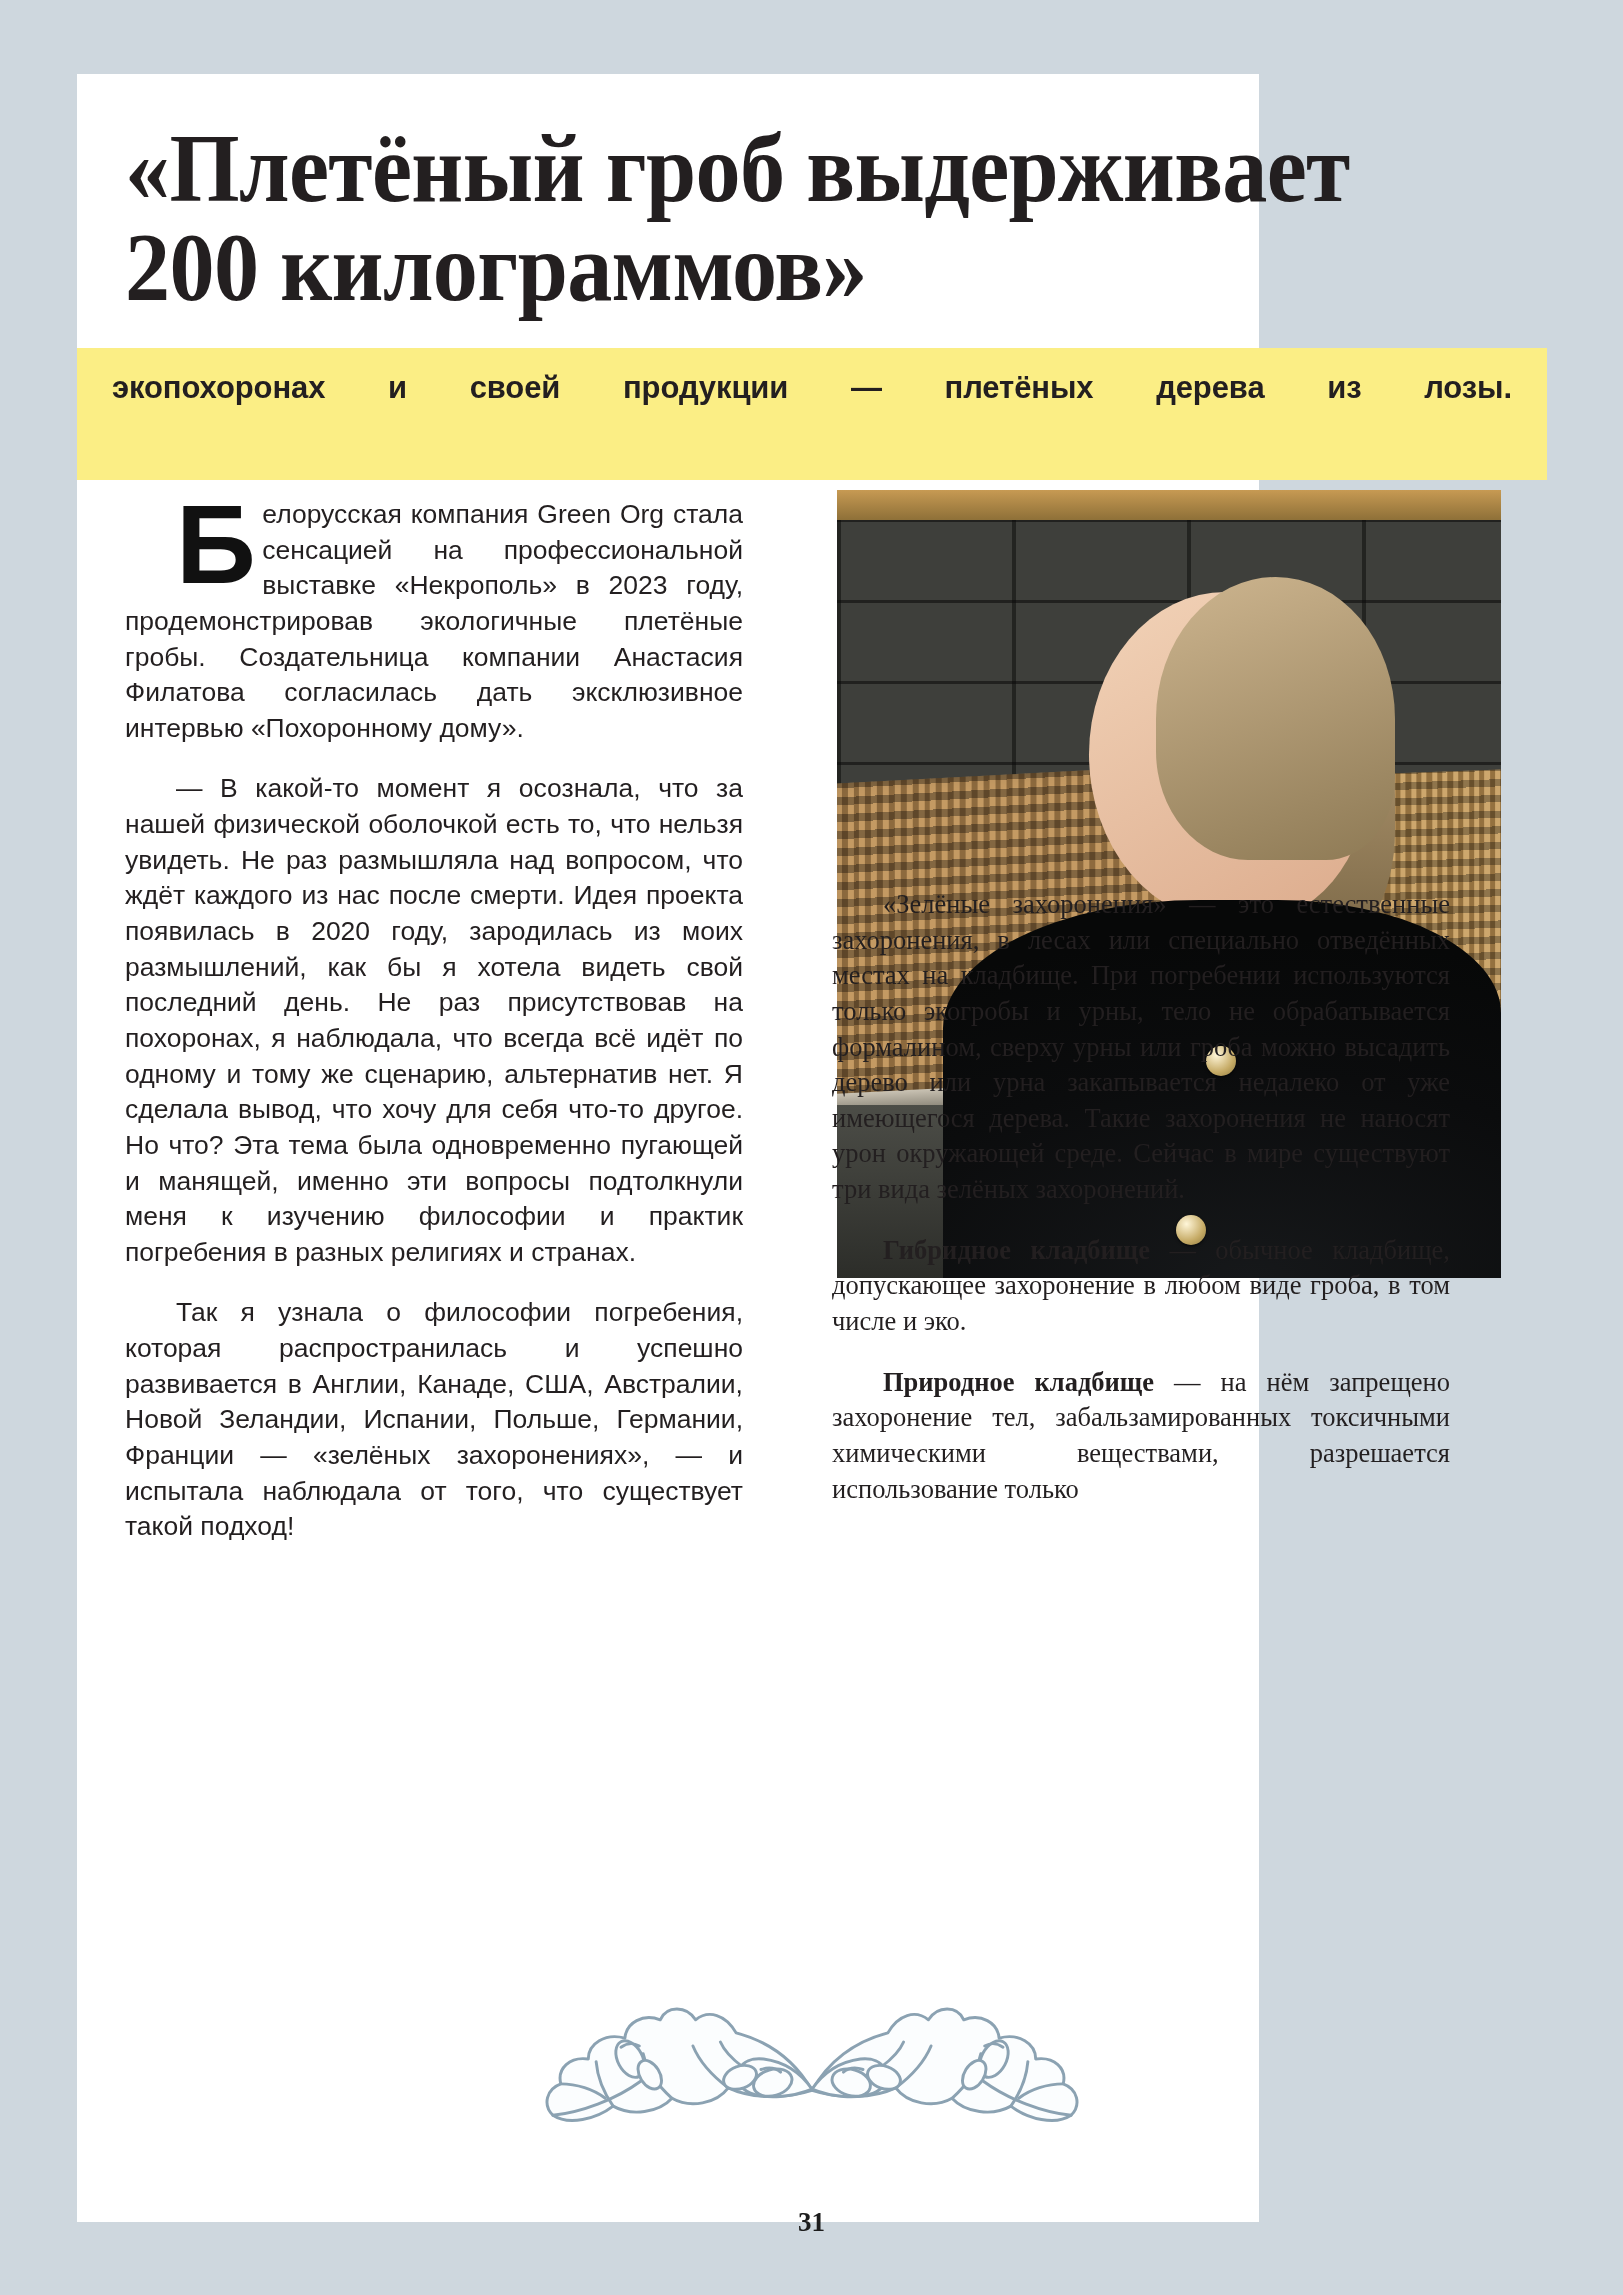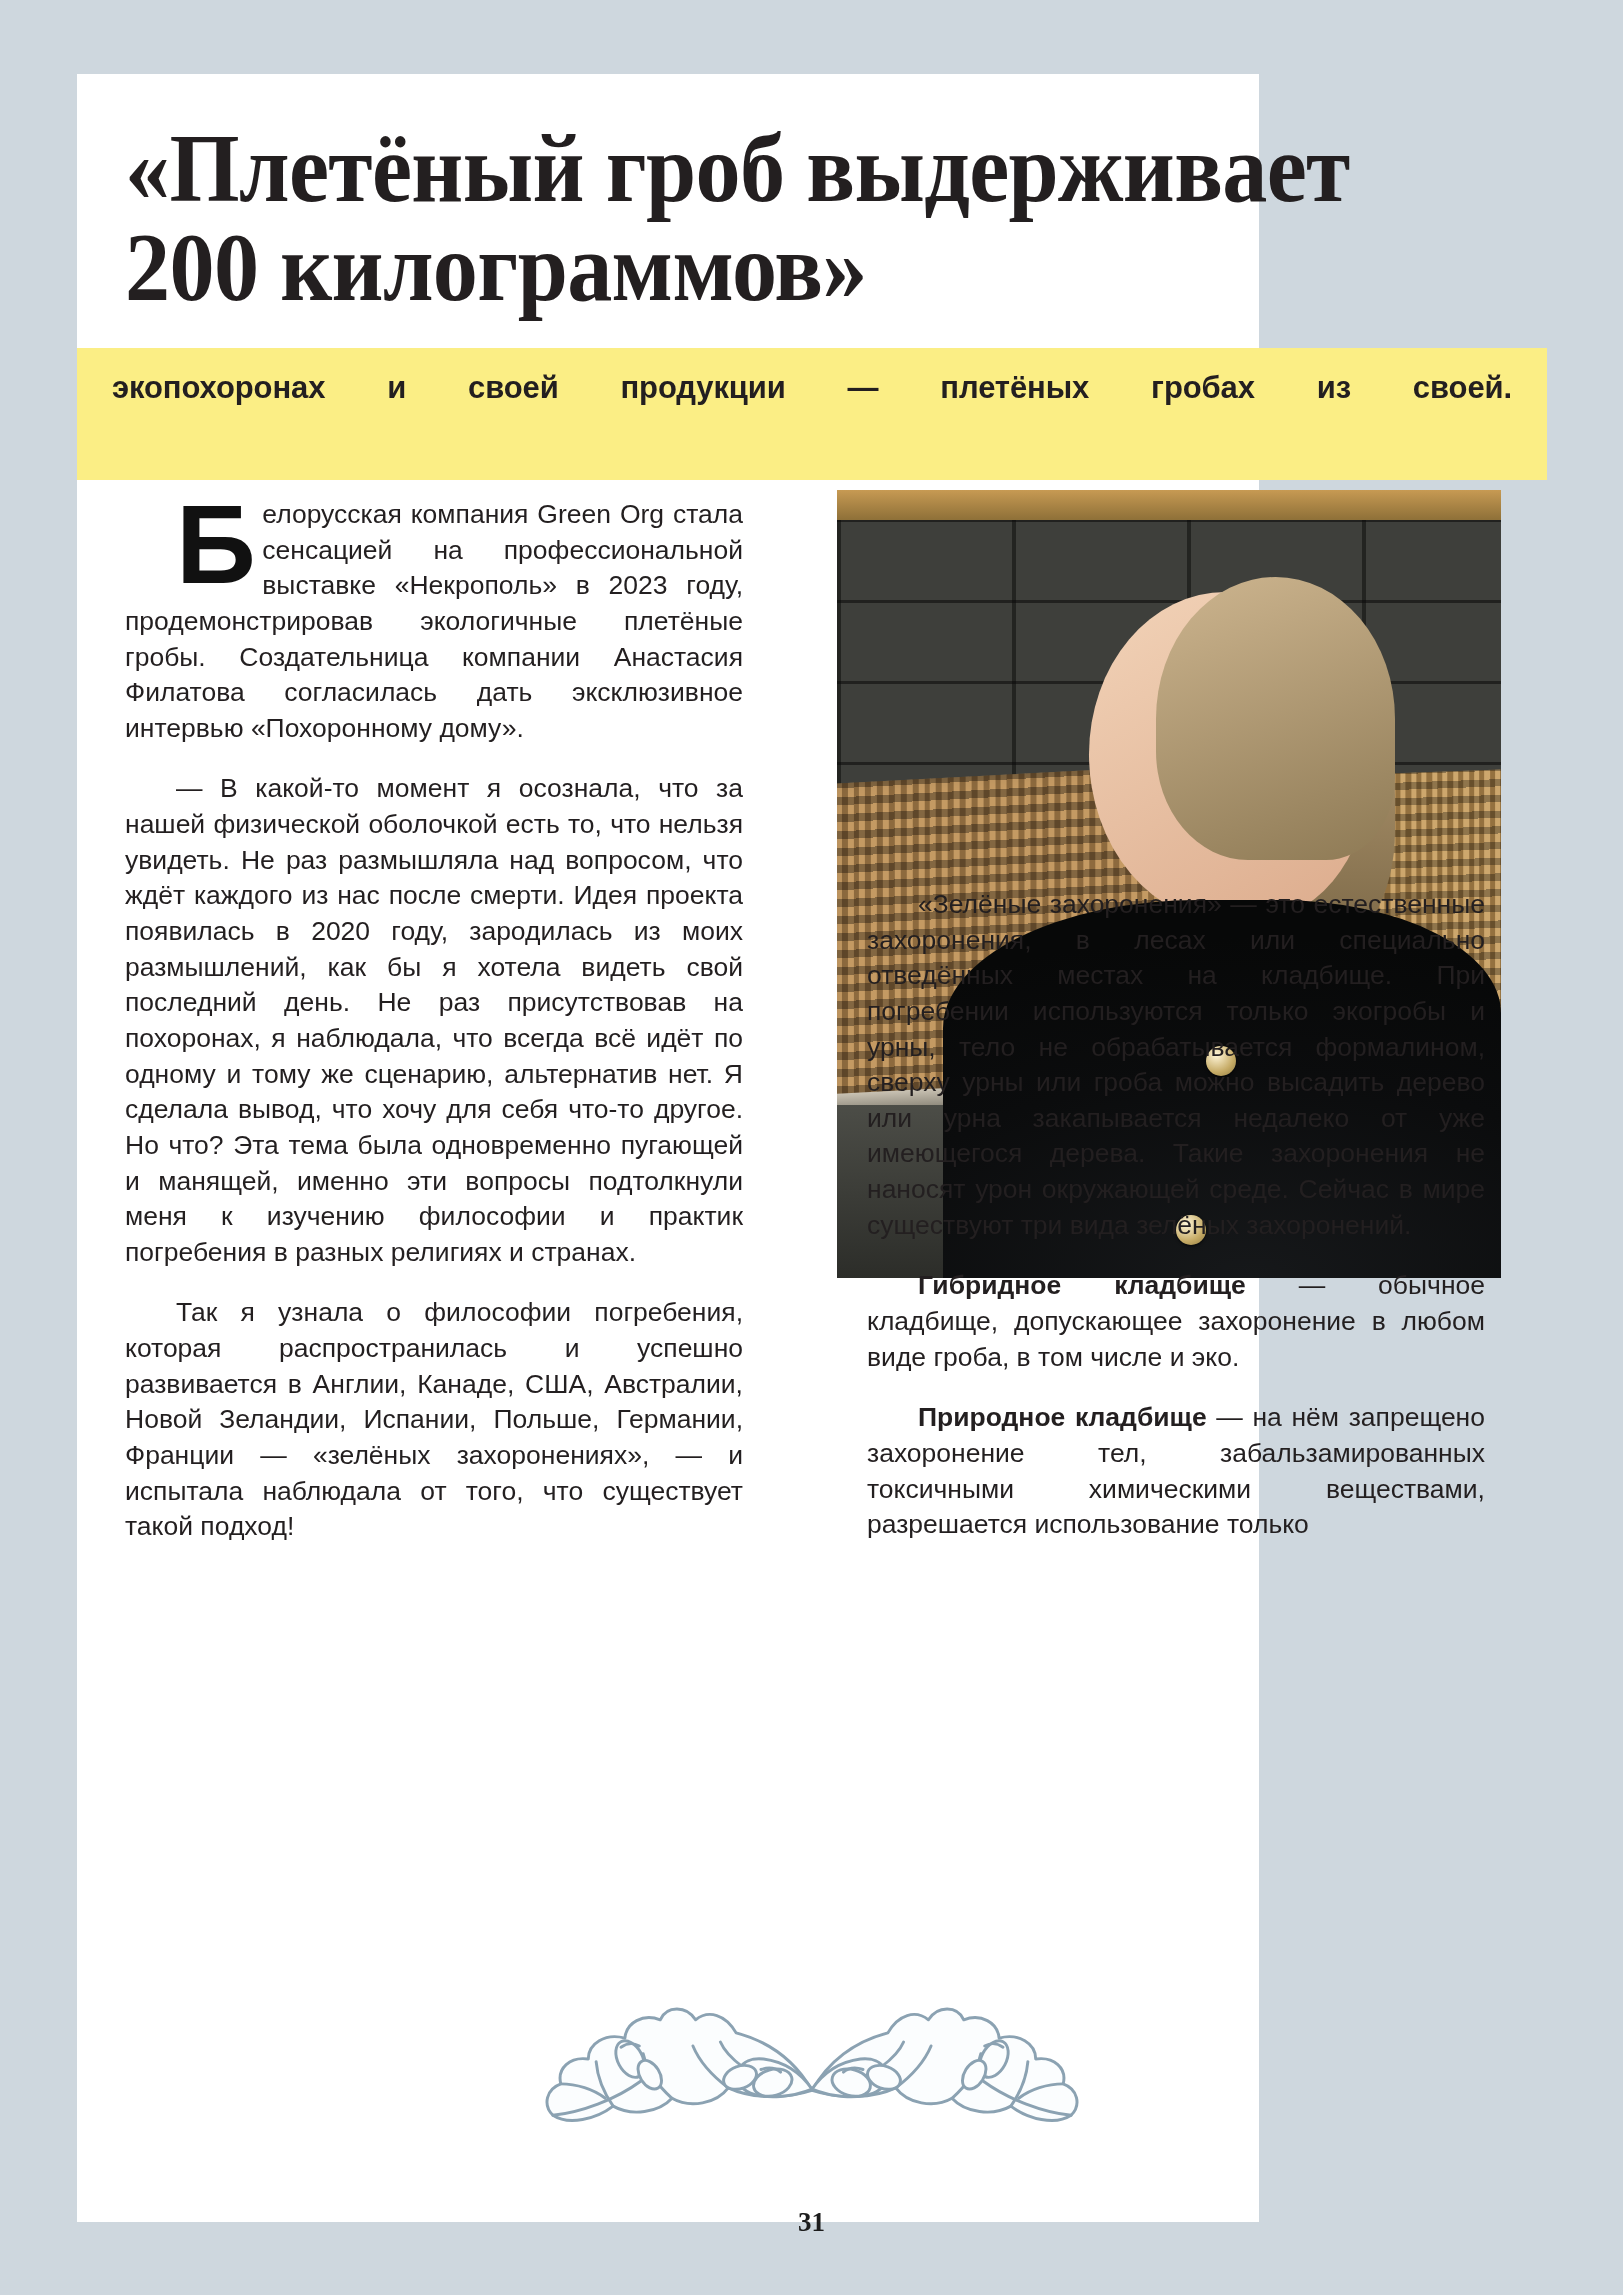--- a/index.html
+++ b/index.html
@@ -56,21 +56,21 @@
   .col{
     position:absolute;
     width:618px;
     font-size:26.5px;
     line-height:1.345;
     color:#231f20;
     text-align:justify;
     text-justify:inter-word;
   }
   .col-left{ left:48px; top:423px; }
-  .col-right{ left:790px; top:813px; }
+  .col-right{ left:755px; top:813px;font-family:Liberation Serif, serif; }
 
   .col p{ margin:0 0 25px 0; }
   .col p.tight{ margin-bottom:0; }
   .col p.ind{ text-indent:51px; }
   .col p.q{ font-weight:700; }
   .col b{ font-weight:700; }
 
   
   .dropcap{
     float:left;
@@ -189,21 +189,21 @@
 
 <div class="page">
 
   <div class="title">
     <div>«Плетёный гроб выдерживает</div>
     <div>200 килограммов»</div>
   </div>
 
   <div class="deck">
     <div class="deck-text">
-      <span>экопохоронах и своей продукции — плетёных гробах из своей.</span>
+      <span>экопохоронах и своей продукции — плетёных дерева из лозы.</span>
     </div>
   </div>
 
   <div class="photo">
     <div class="ph-wall"></div>
     <div class="ph-bricks"></div>
     <div class="ph-beam"></div>
     <div class="ph-basketL"></div>
     <div class="ph-basketR"></div>
     <div class="ph-shelf"></div>

